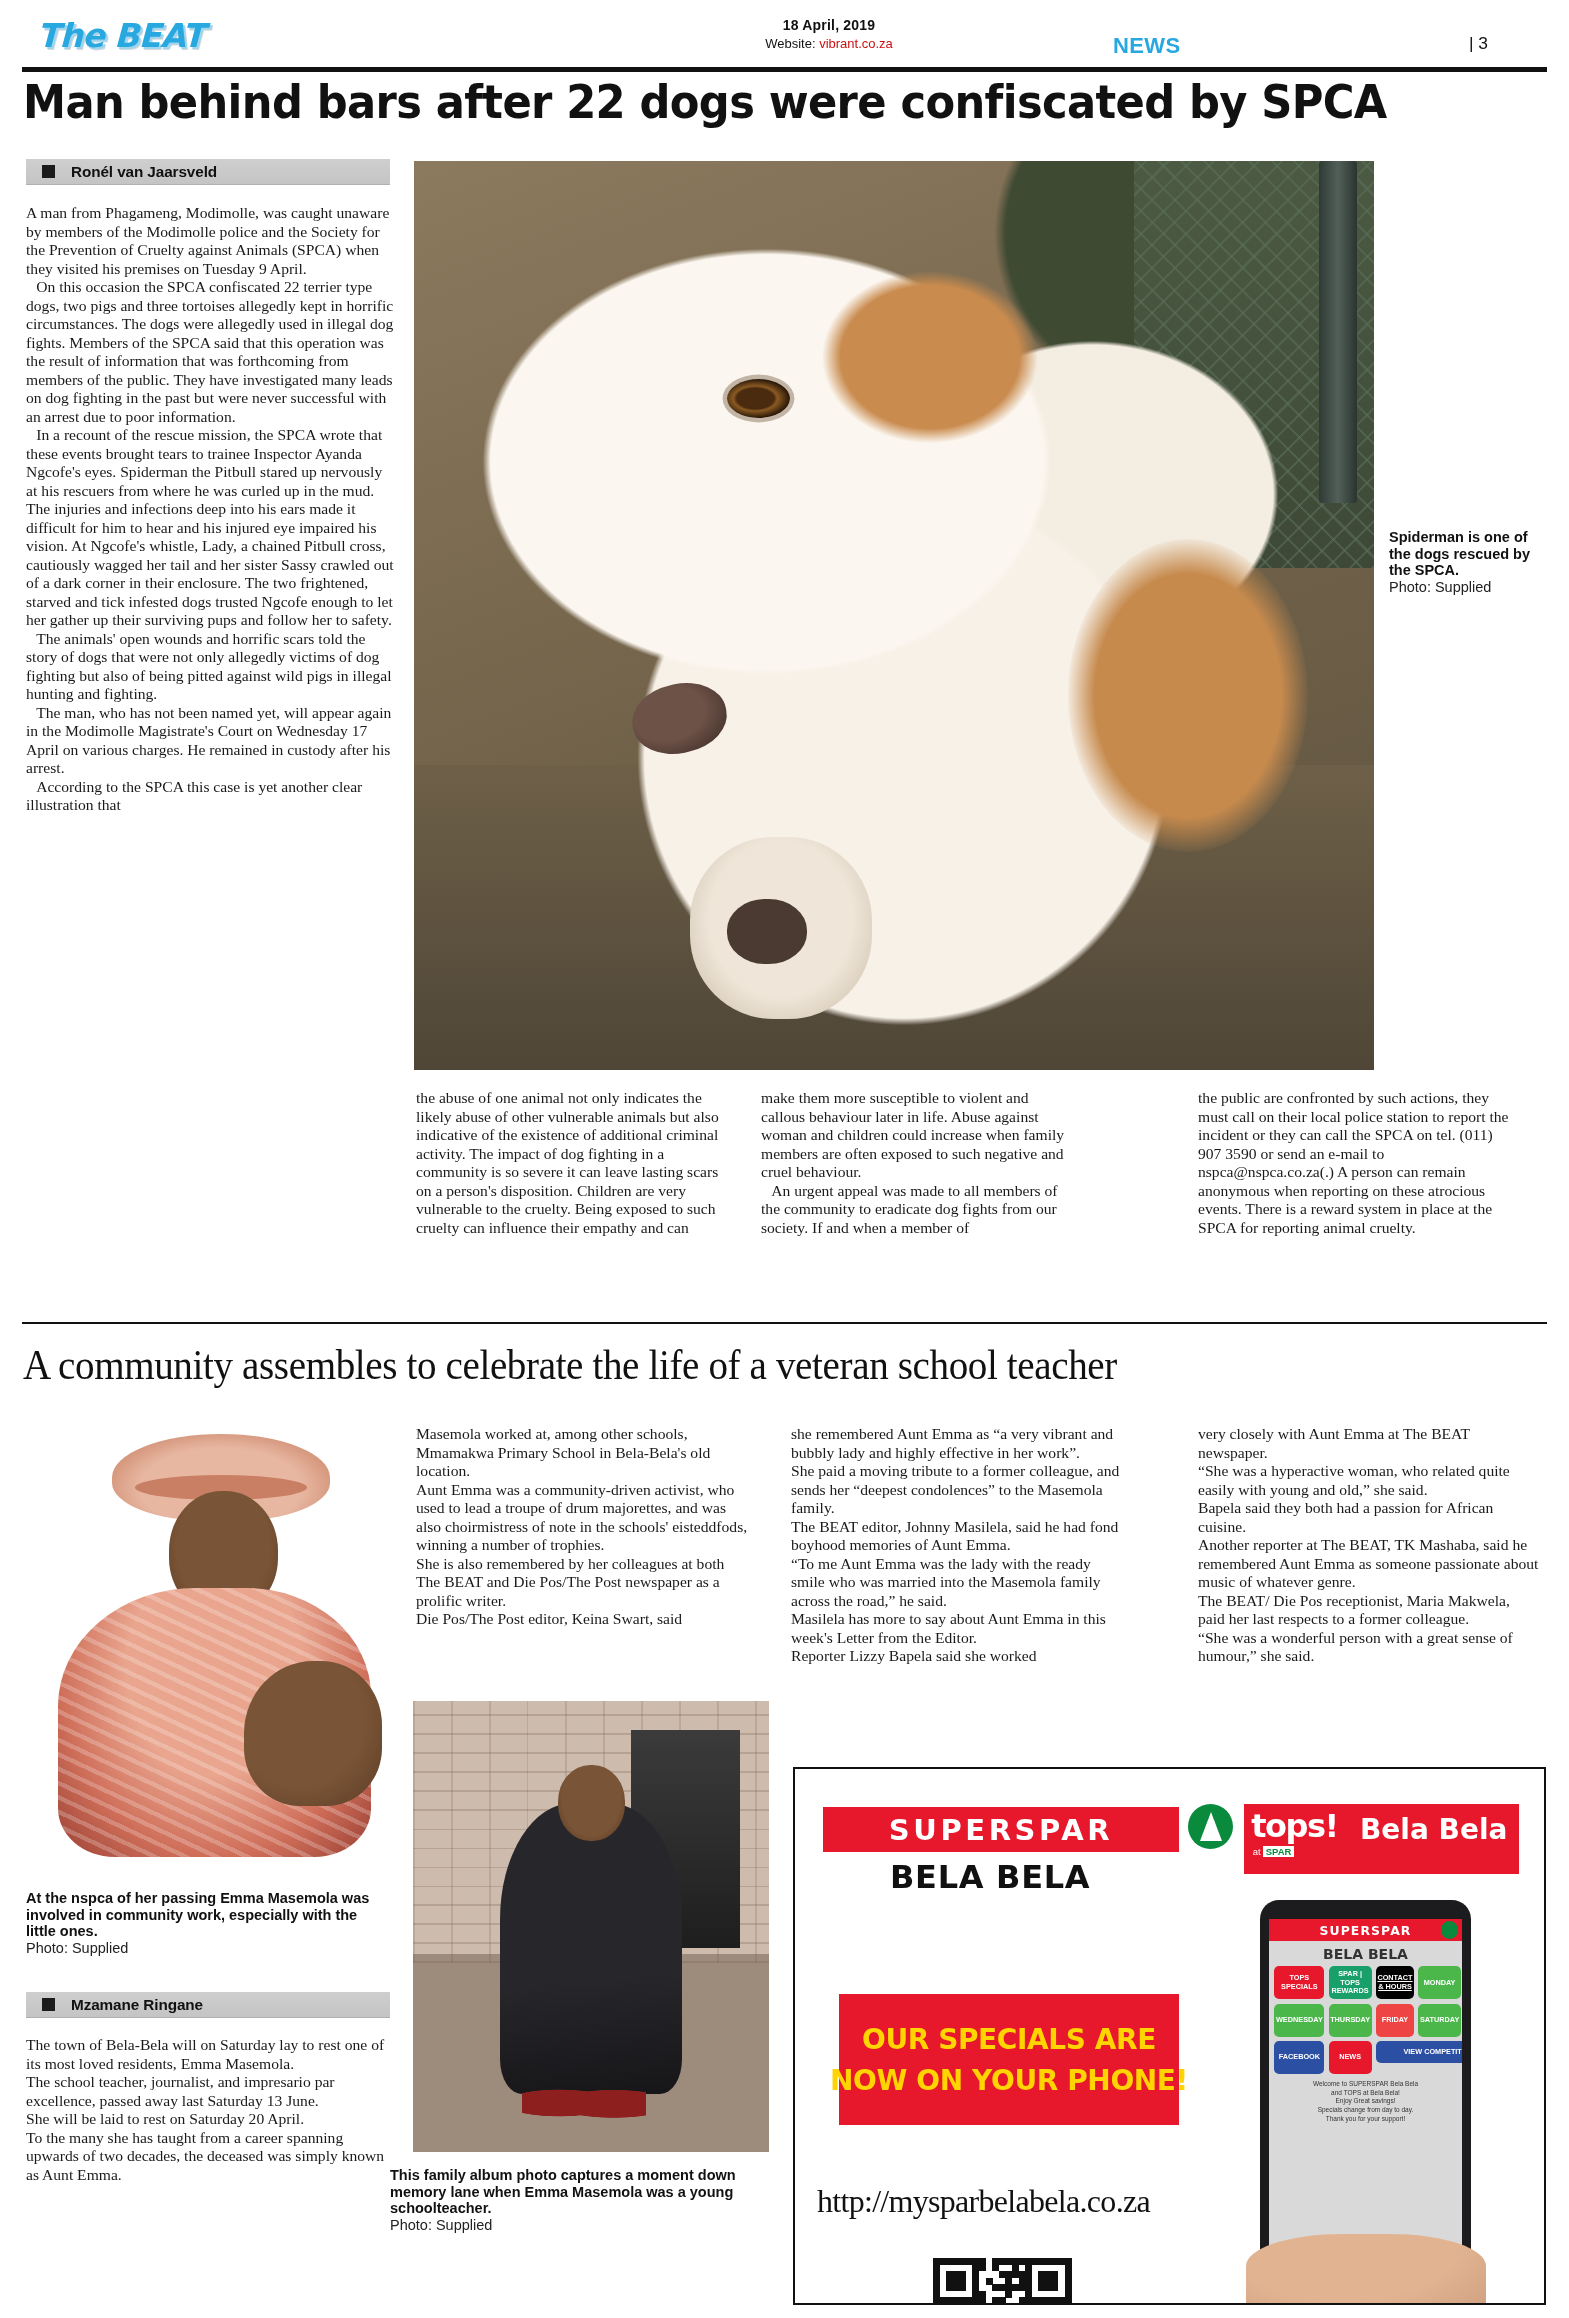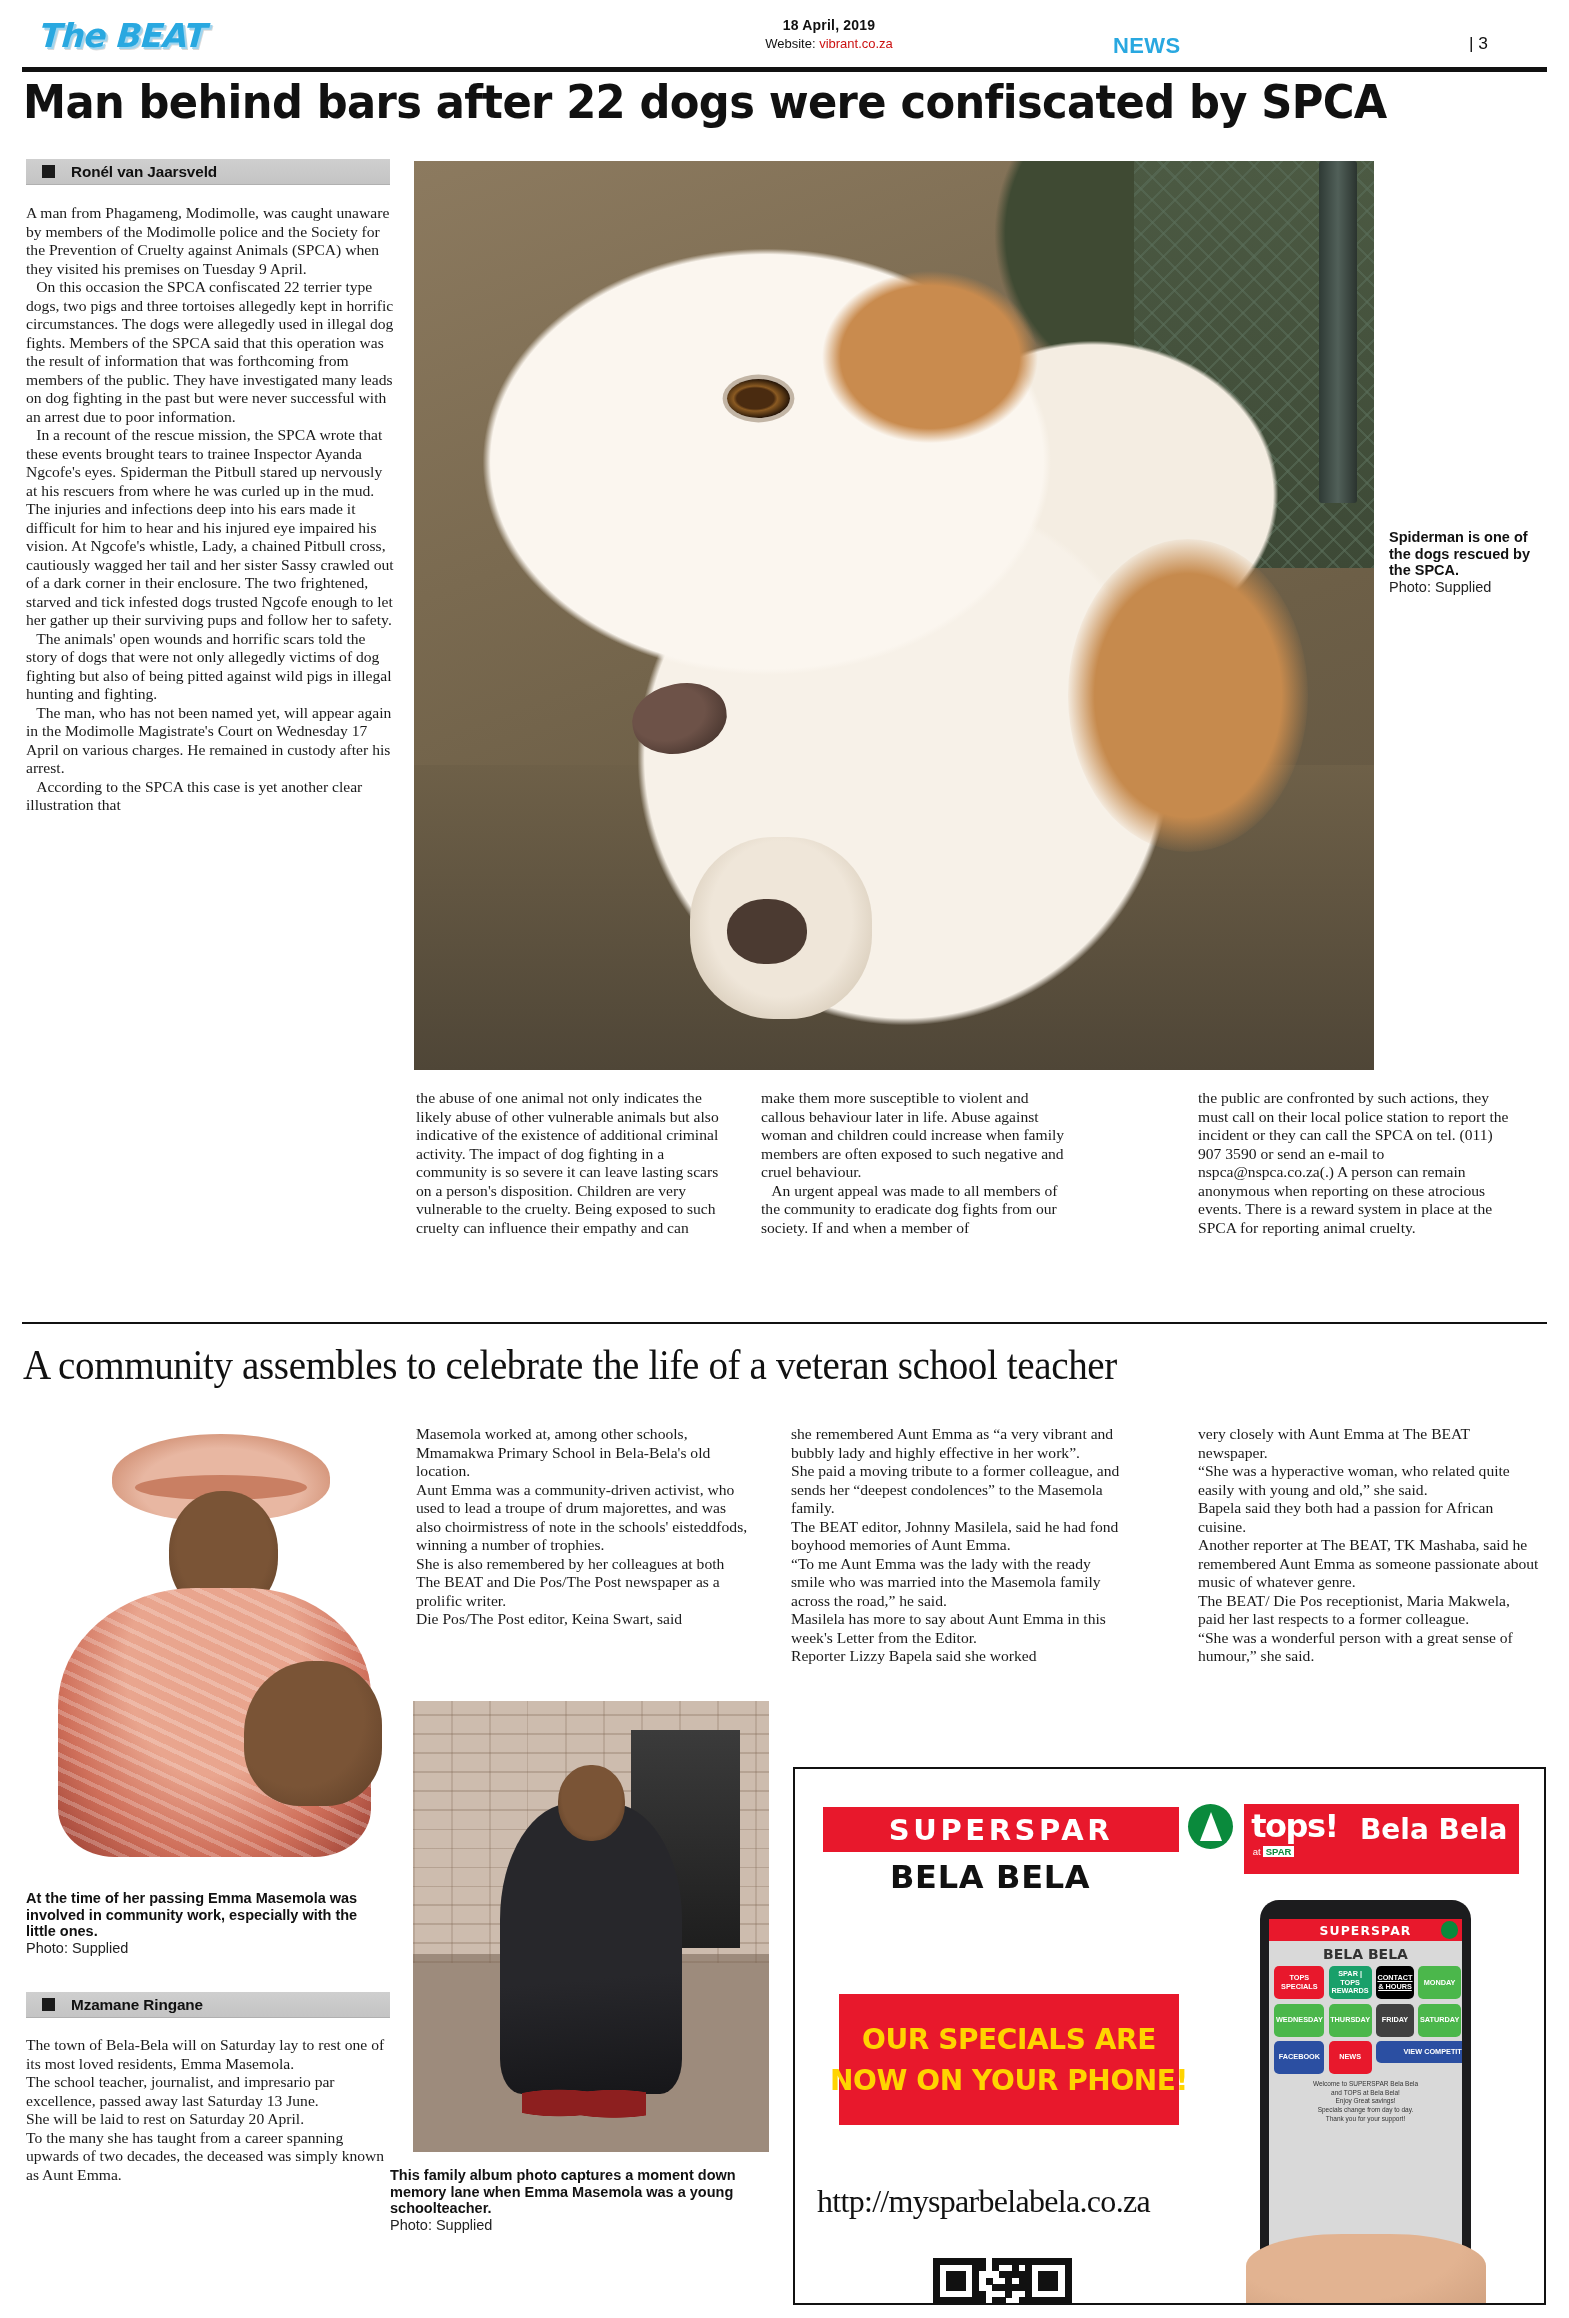--- a/index.html
+++ b/index.html
@@ -383,21 +383,21 @@
 
   <div class="photo2">
     <div class="hat"></div>
     <div class="hatband"></div>
     <div class="face"></div>
     <div class="body"></div>
     <div class="arm"></div>
   </div>
 
   <div class="caption" style="left:26px; top:1890px; width:364px;">
-    <span class="bold">At the time of her passing Emma Masemola was involved in community work, especially with the little ones.</span>
+    <span class="bold">At the nspca of her passing Emma Masemola was involved in community work, especially with the little ones.</span>
     <span class="credit">Photo: Supplied</span>
   </div>
 
   <div class="byline-bar" style="left:26px; top:1992px; width:364px;">
     <div class="byline-sq"></div>
     <div class="byline-name">Mzamane Ringane</div>
   </div>
 
   <div class="col" style="left:26px; top:2036px; width:368px;">
     <p>The town of Bela-Bela will on Saturday lay to rest one of its most loved residents, Emma Masemola.</p>
@@ -582,21 +582,21 @@
         </div>
         <div class="ph-bb">BELA BELA</div>
         <div class="ph-grid" id="phgrid">
             <div class="ph-btn" style="background: rgb(232, 24, 44);">TOPS SPECIALS</div>
             <div class="ph-btn" style="background: rgb(25, 160, 106);">SPAR | TOPS REWARDS</div>
             <div class="ph-btn" style="background: #000000; text-decoration: underline;">CONTACT &amp; HOURS</div>
             <div class="ph-btn" style="background: rgb(75, 183, 75);">MONDAY</div>
             <div class="ph-btn" style="background: rgb(75, 183, 75);">TUESDAY</div>
             <div class="ph-btn" style="background: rgb(75, 183, 75);">WEDNESDAY</div>
             <div class="ph-btn" style="background: rgb(75, 183, 75);">THURSDAY</div>
-            <div class="ph-btn" style="background: #404040;">FRIDAY</div>
+            <div class="ph-btn" style="background: #ef4444;">FRIDAY</div>
             <div class="ph-btn" style="background: rgb(75, 183, 75);">SATURDAY</div>
             <div class="ph-btn" style="background: rgb(75, 183, 75);">SUNDAY</div>
             <div class="ph-btn" style="background: rgb(43, 79, 162);">FACEBOOK</div>
             <div class="ph-btn" style="background: rgb(232, 24, 44);">NEWS</div>
             <div class="ph-btn ph-wide" style="background: rgb(43, 79, 162);">VIEW COMPETITION</div>
           </div>
         <div class="ph-foot" id="phfoot">
             <div>Welcome to SUPERSPAR Bela Bela</div>
             <div>and TOPS at Bela Bela!</div>
             <div>Enjoy Great savings!</div>

